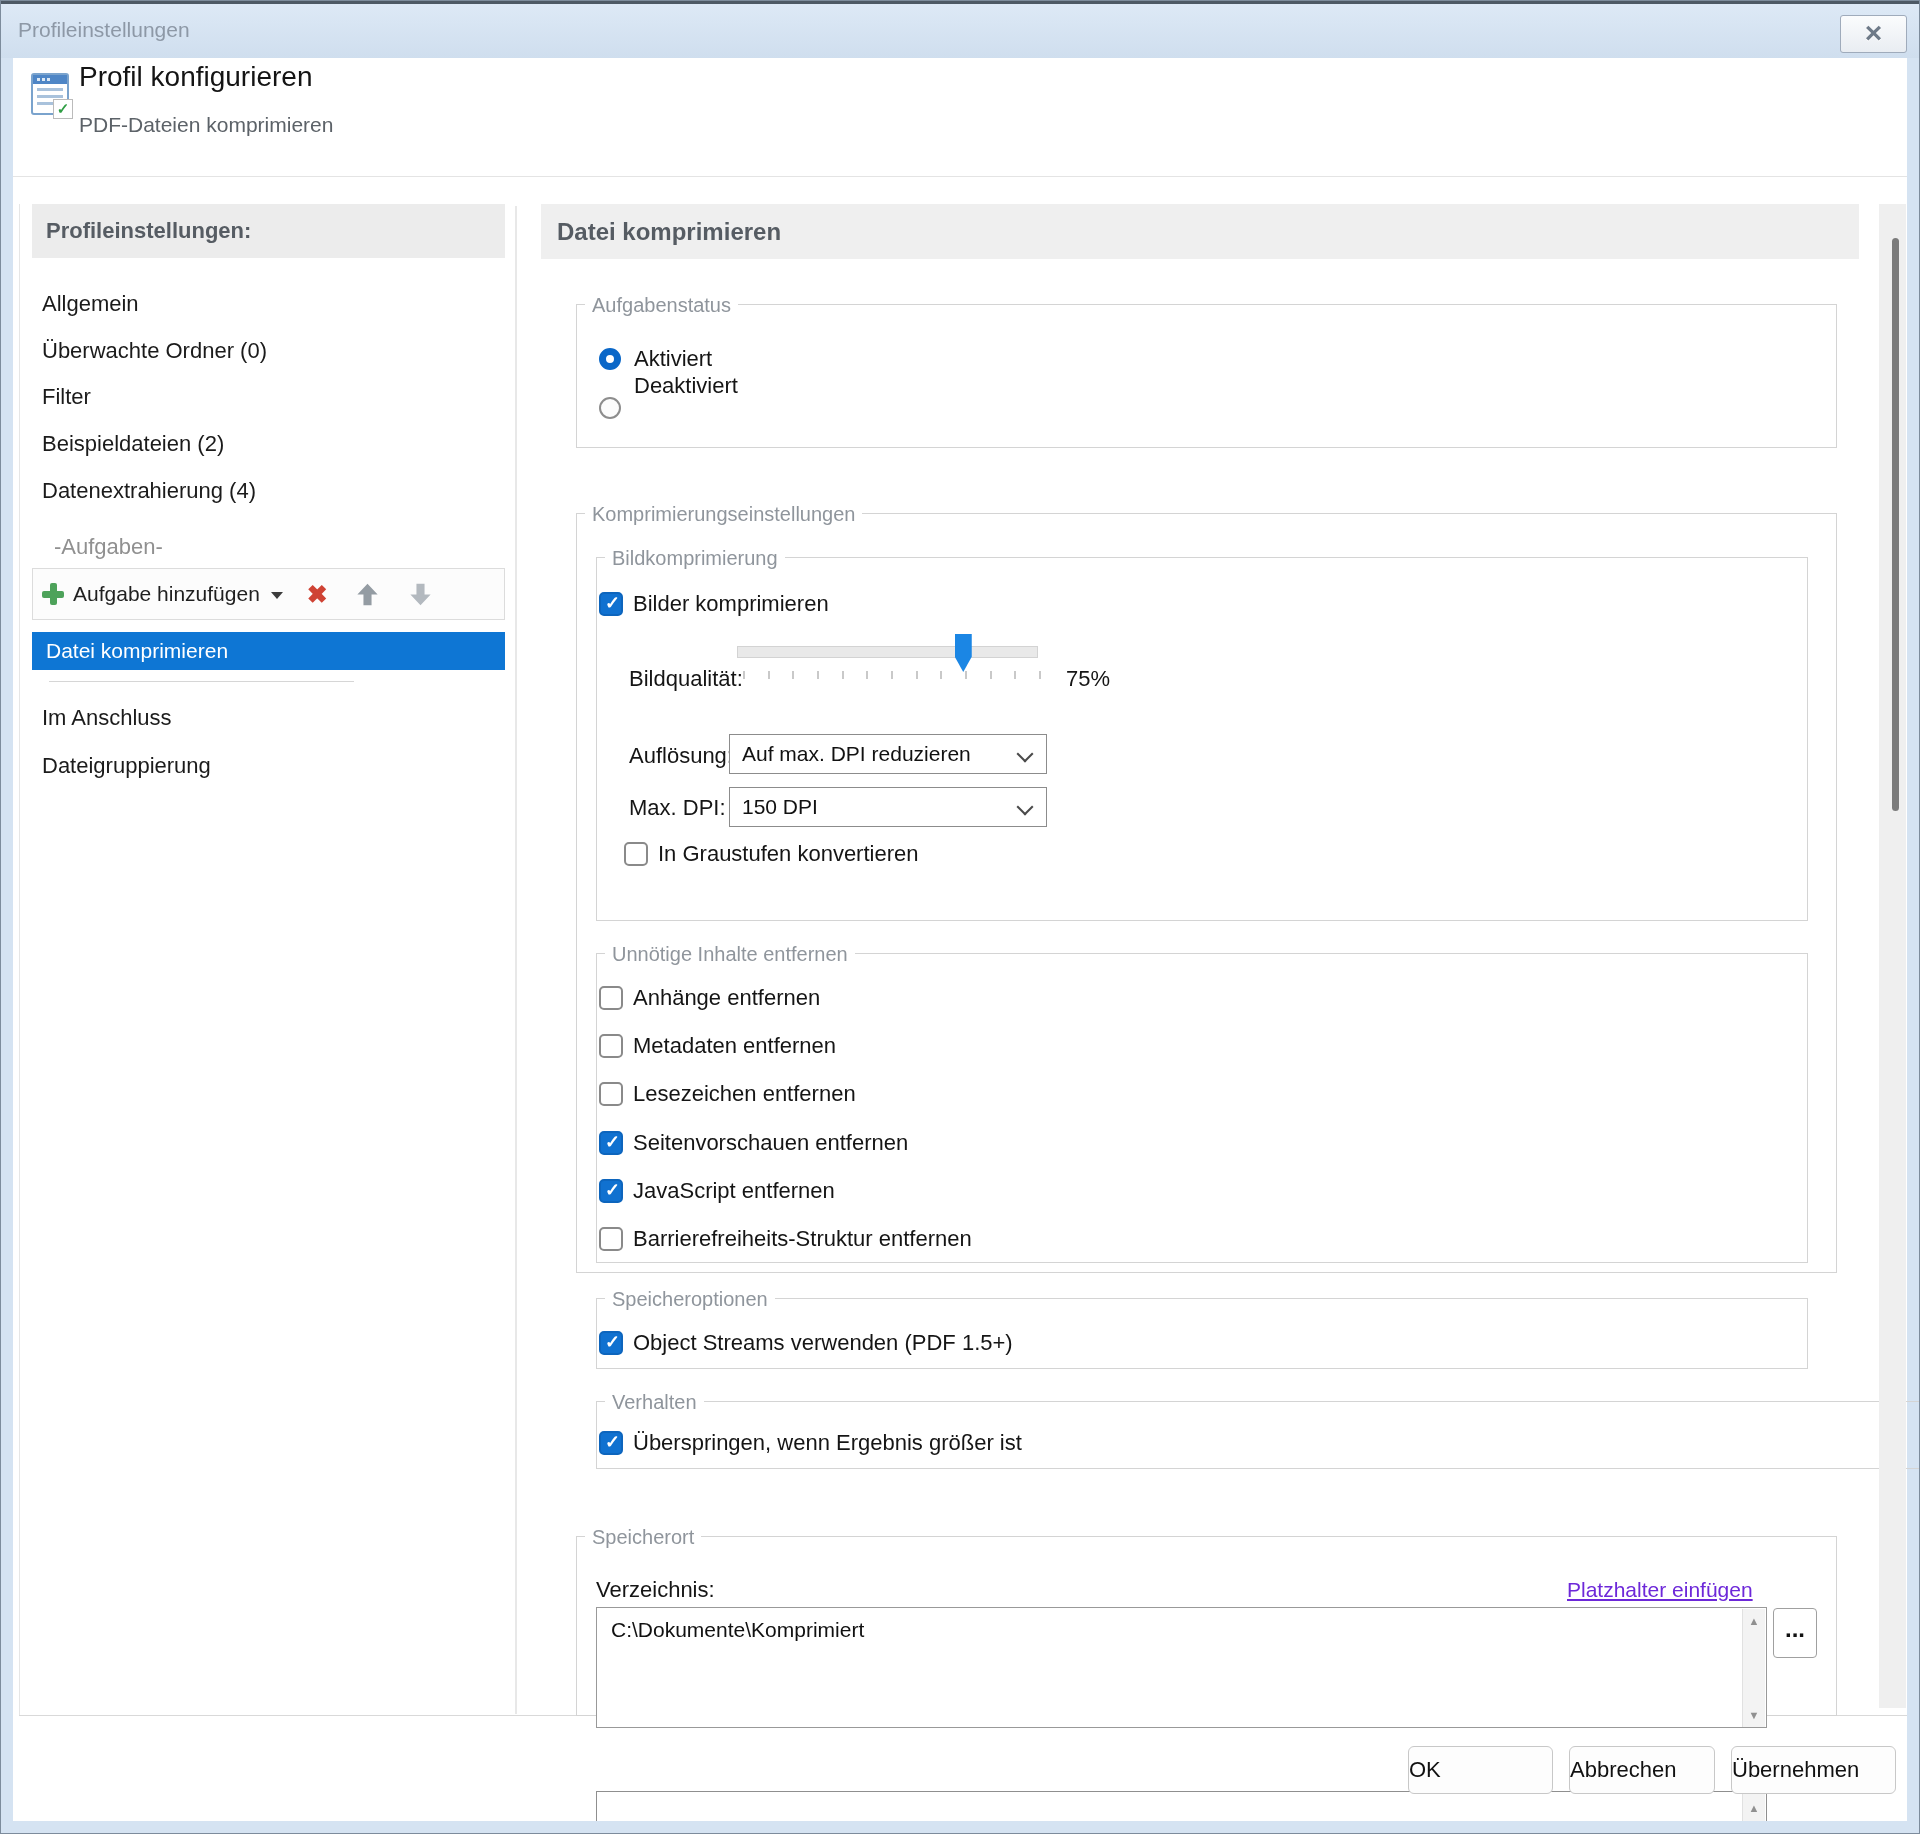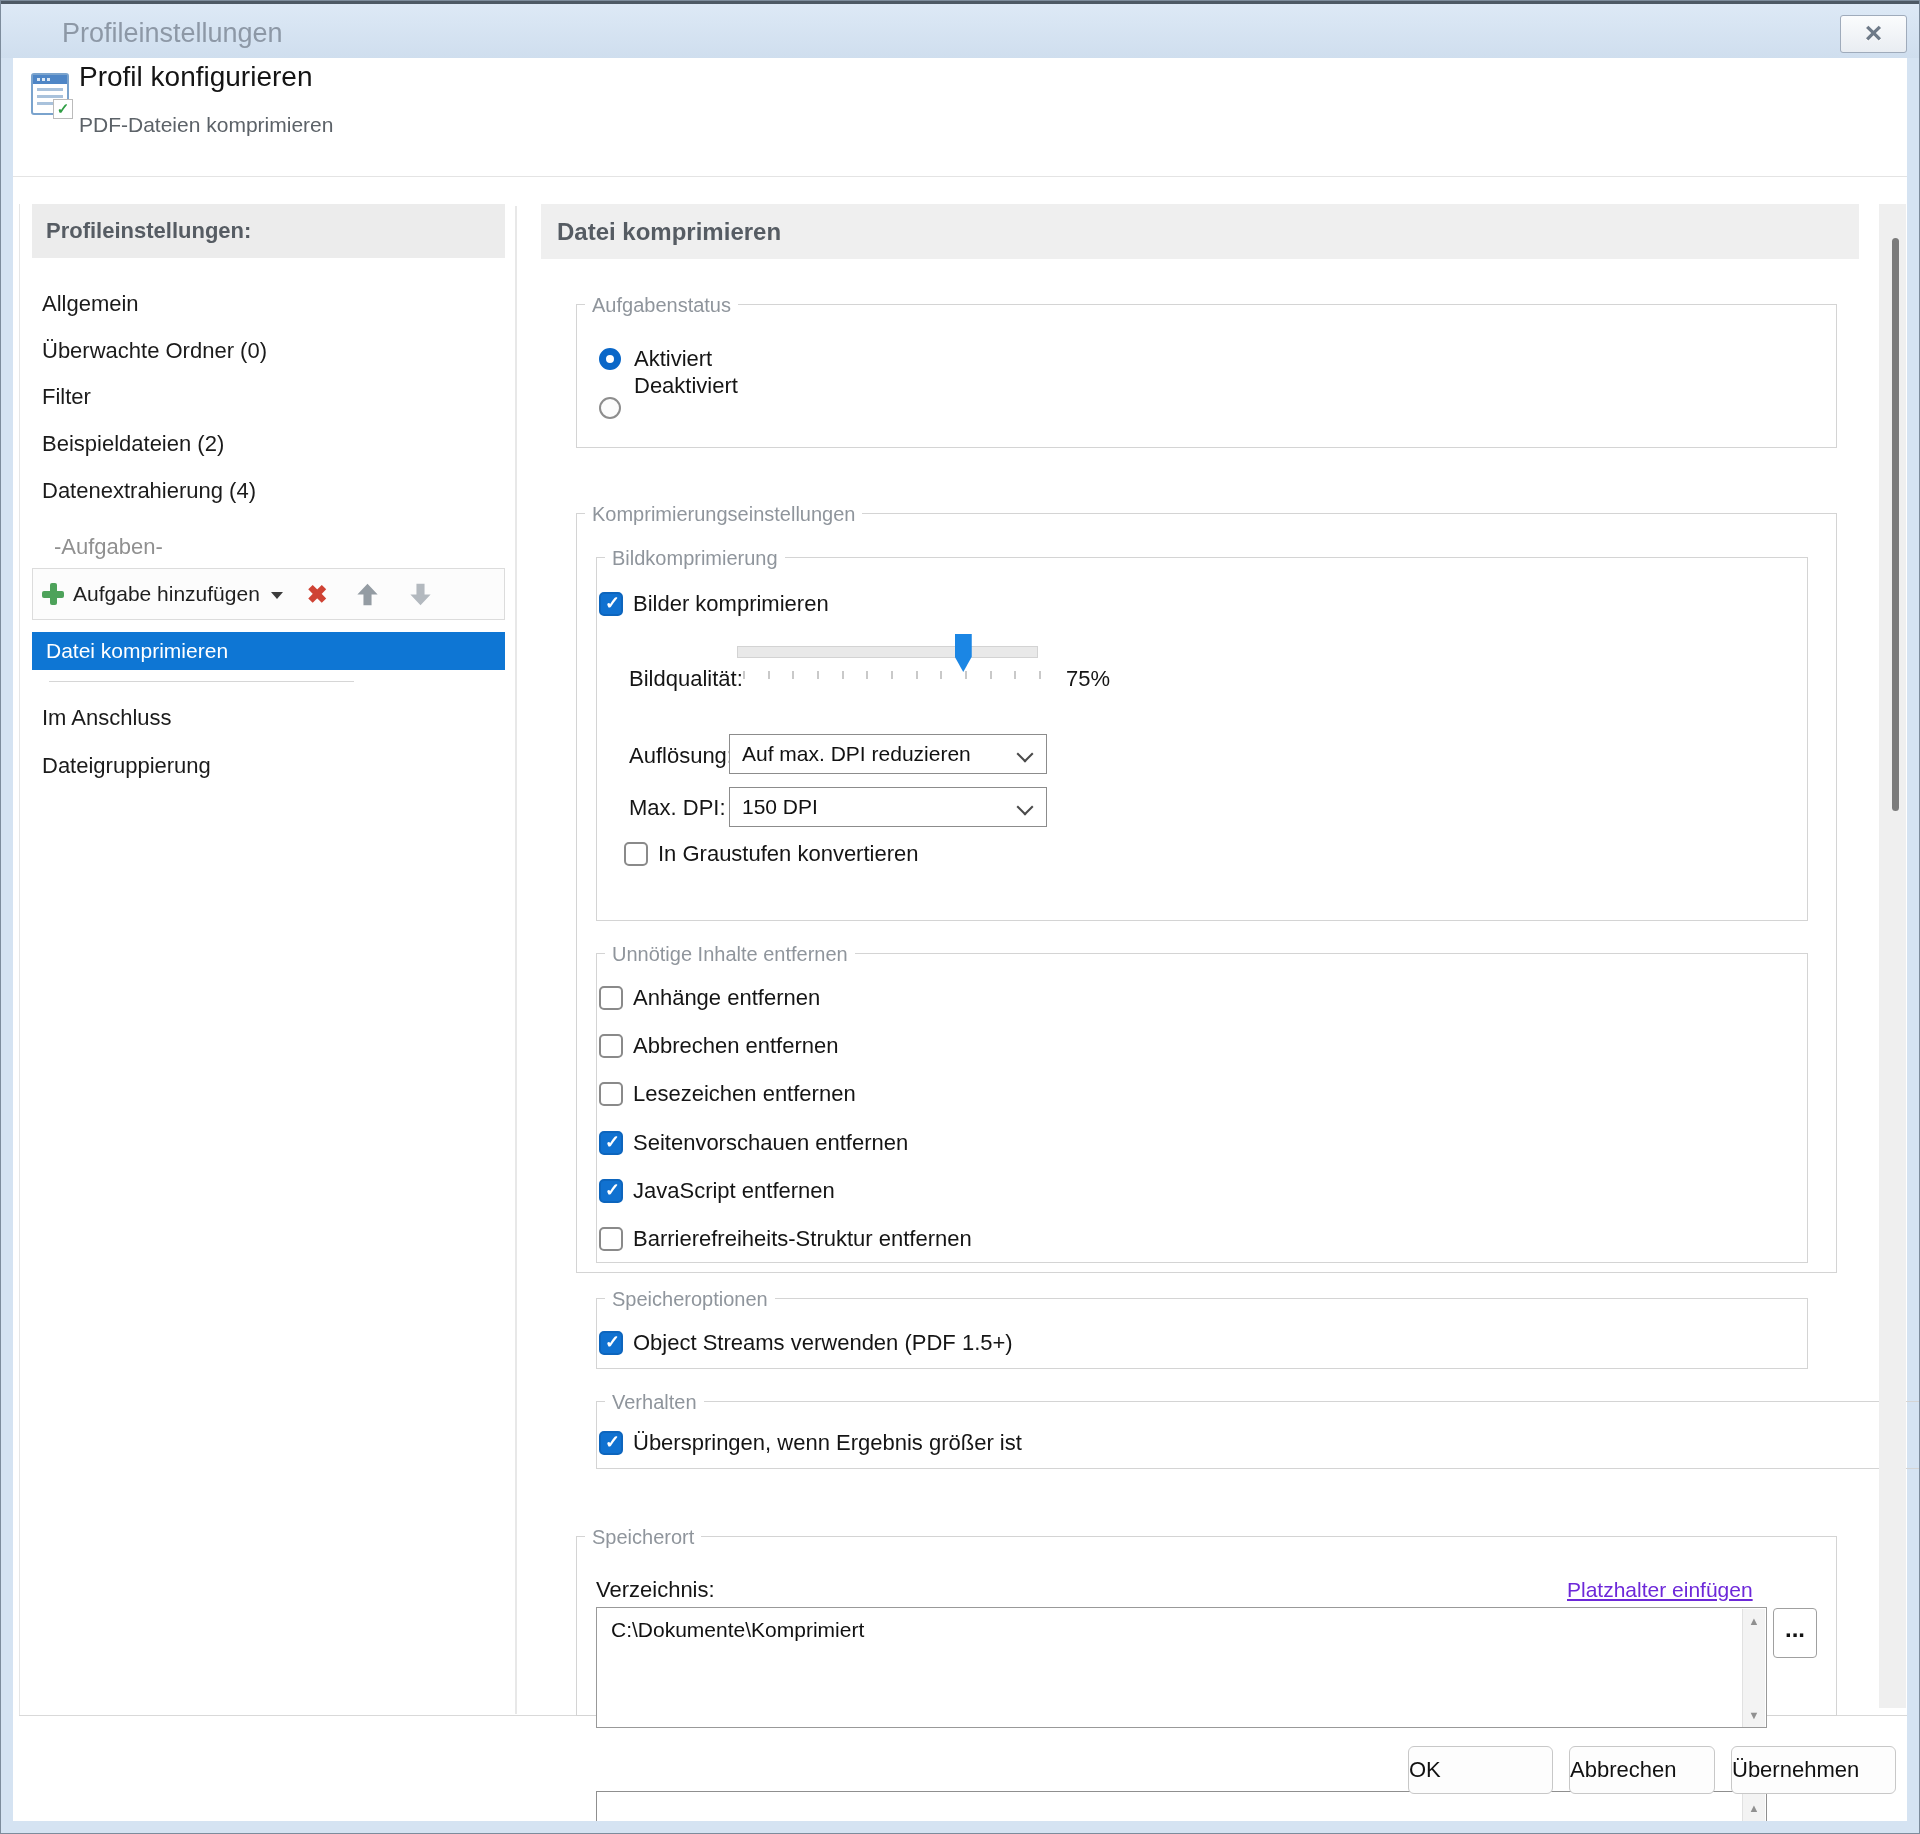--- a/index.html
+++ b/index.html
@@ -6,21 +6,21 @@
   body{
     width:1920px;height:1834px;position:relative;overflow:hidden;
     font-family:"Liberation Sans",sans-serif;background:#fff;color:#1b1b1b;
     border:1px solid #7d8c9c;box-sizing:border-box;
   }
   .abs{position:absolute;box-sizing:border-box;}
 
   
   .top-strip{left:0;top:0;width:1920px;height:3px;background:#4d5965;}
   .titlebar{left:0;top:3px;width:1920px;height:54px;background:linear-gradient(#dde9f6,#cfdeee);}
-  .titlebar-text{left:17px;top:14px;font-size:27px;color:#8d98a6;margin-left:44px;}
+  .titlebar-text{left:17px;top:14px;font-size:21px;color:#8d98a6;}
   .close-btn{left:1839px;top:14px;width:67px;height:38px;background:linear-gradient(#fbfcfd,#e9edf2);
     border:1px solid #9fabbb;border-radius:3px;text-align:center;line-height:34px;
     font-size:30px;font-weight:bold;color:#6e7a88;cursor:default;text-shadow:0 1px 0 #fff;}
   .frame-left{left:0;top:57px;width:12px;height:1777px;background:#d5e3f2;}
   .frame-right{left:1906px;top:57px;width:14px;height:1777px;background:#d5e3f2;}
   .frame-bottom{left:0;top:1820px;width:1920px;height:14px;background:#d5e3f2;}
 
   
   .app-icon{left:30px;top:72px;width:38px;height:42px;border:2px solid #7aa3cd;border-radius:3px;background:#fff;}
   .app-icon .bar{position:absolute;left:0;top:0;width:100%;height:9px;background:#4f86c6;}
@@ -202,21 +202,21 @@
 </div>
 <span class="abs cb" style="left:623px;top:841px"></span>
 <span class="abs ctl-label" style="left:657px;top:840px">In Graustufen konvertieren</span>
 
 <div class="abs fieldset" style="left:595px;top:952px;width:1212px;height:310px">
   <span class="legend" style="left:8px;top:0">Unnötige Inhalte entfernen</span>
 </div>
 <span class="abs cb" style="left:598px;top:985px"></span>
 <span class="abs ctl-label" style="left:632px;top:984px">Anhänge entfernen</span>
 <span class="abs cb" style="left:598px;top:1033px"></span>
-<span class="abs ctl-label" style="left:632px;top:1032px">Abbrechen entfernen</span>
+<span class="abs ctl-label" style="left:632px;top:1032px">Metadaten entfernen</span>
 <span class="abs cb" style="left:598px;top:1081px"></span>
 <span class="abs ctl-label" style="left:632px;top:1080px">Lesezeichen entfernen</span>
 <span class="abs cb on" style="left:598px;top:1130px"></span>
 <span class="abs ctl-label" style="left:632px;top:1129px">Seitenvorschauen entfernen</span>
 <span class="abs cb on" style="left:598px;top:1178px"></span>
 <span class="abs ctl-label" style="left:632px;top:1177px">JavaScript entfernen</span>
 <span class="abs cb" style="left:598px;top:1226px"></span>
 <span class="abs ctl-label" style="left:632px;top:1225px">Barrierefreiheits-Struktur entfernen</span>
 
 <div class="abs fieldset" style="left:595px;top:1297px;width:1212px;height:71px">

